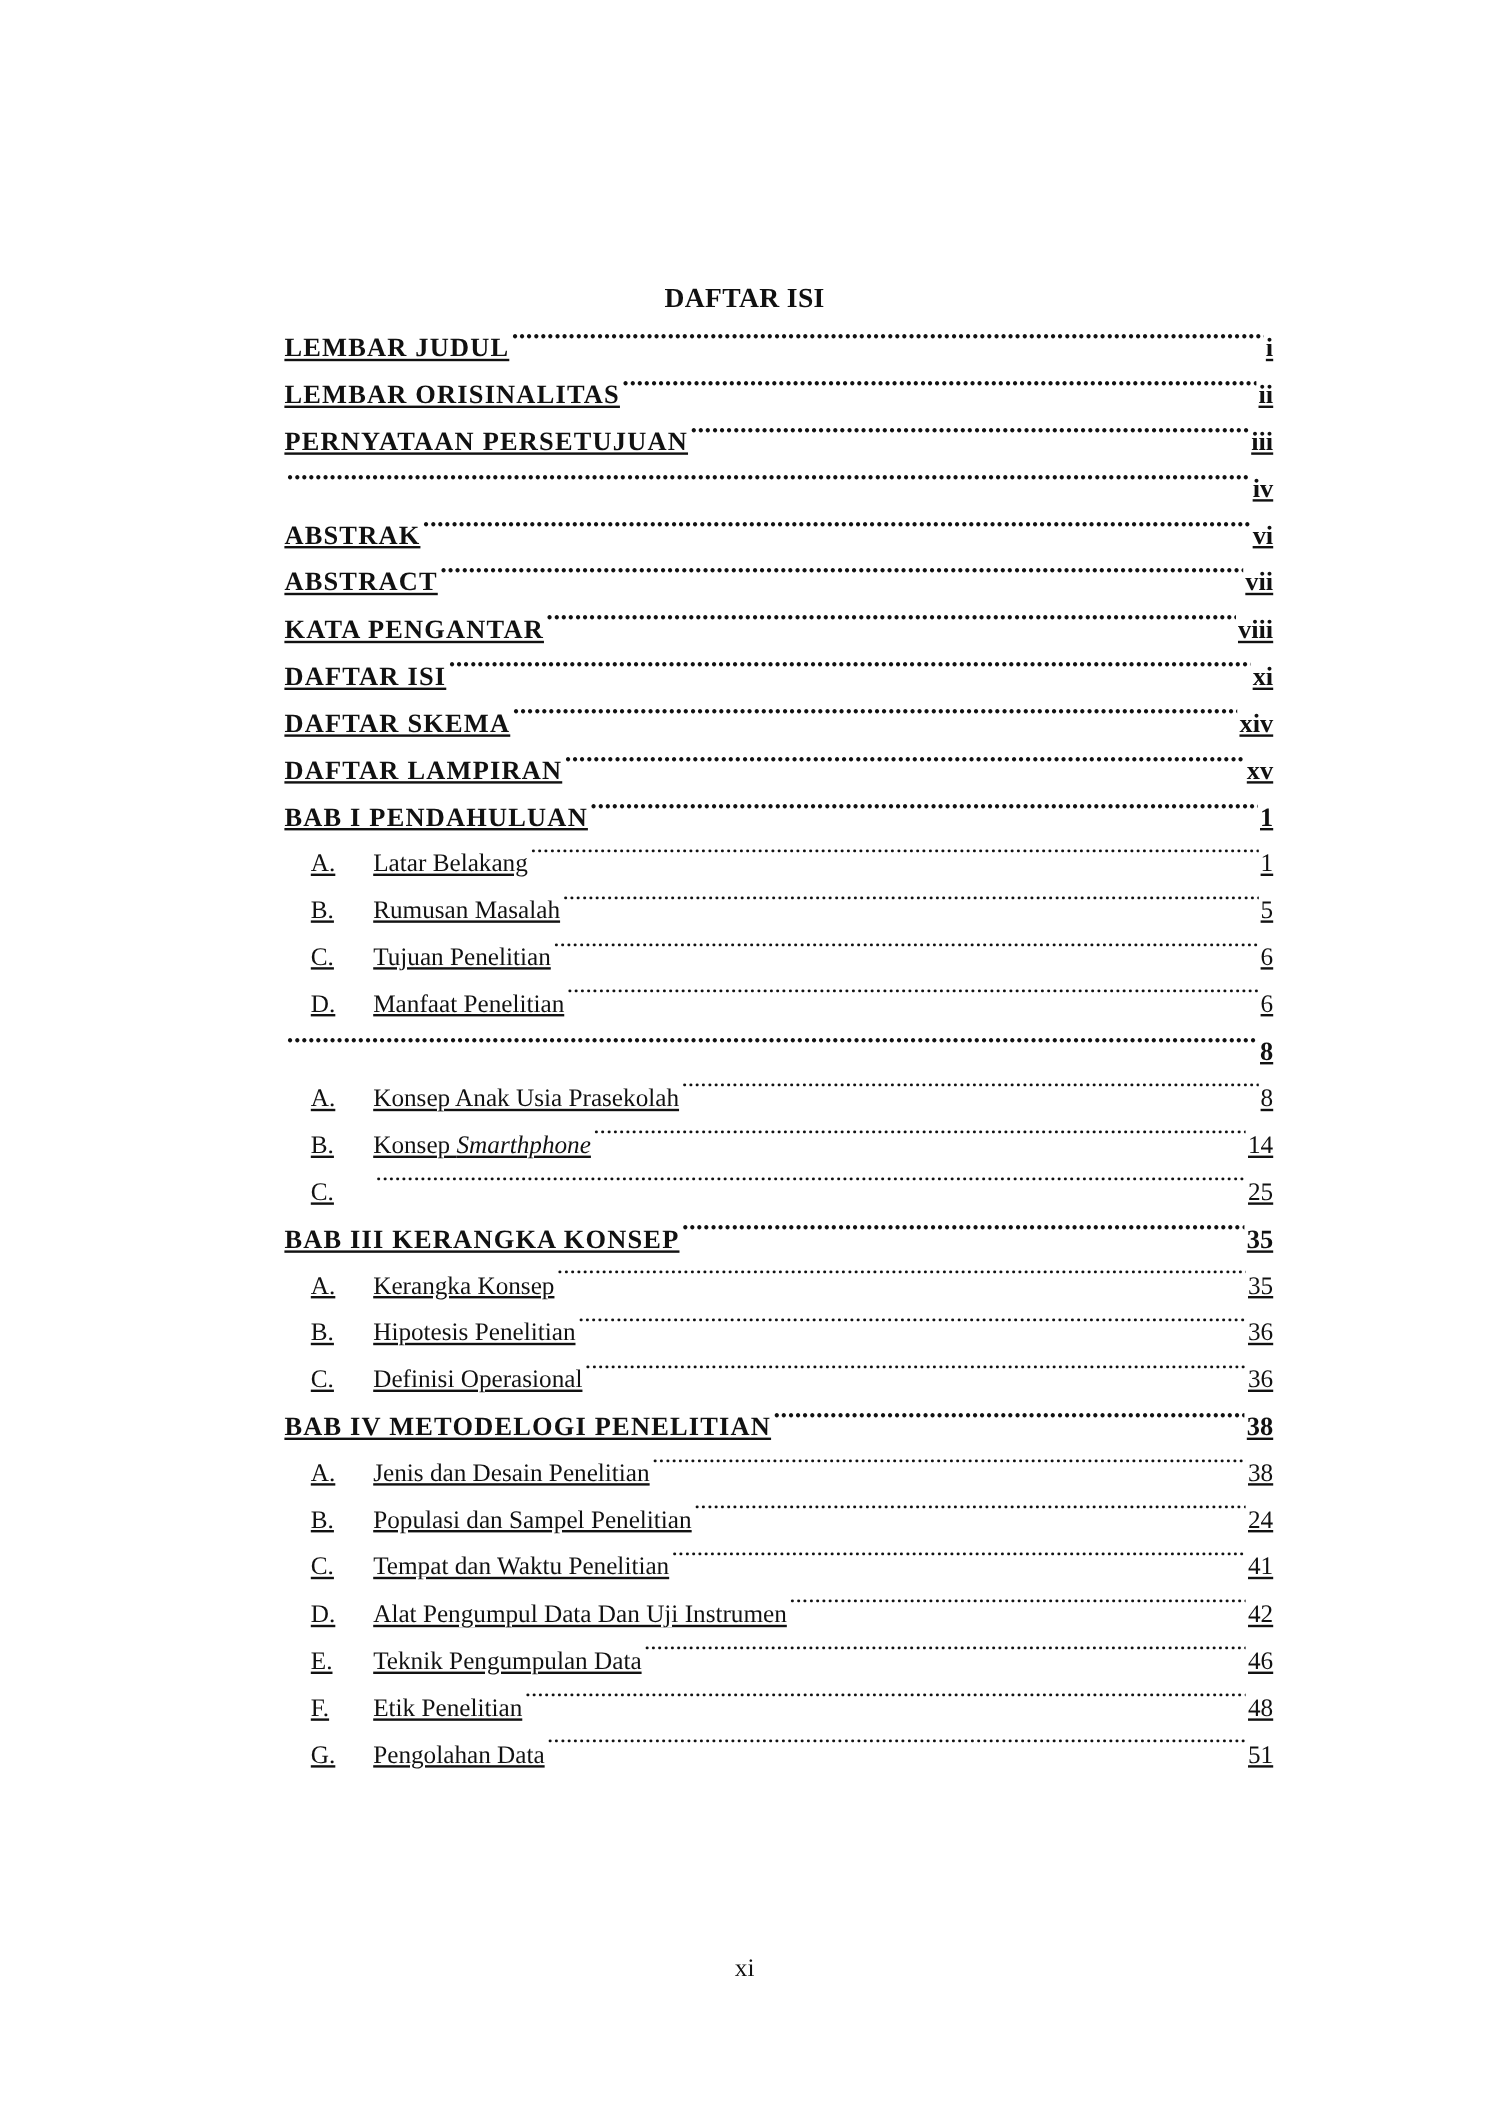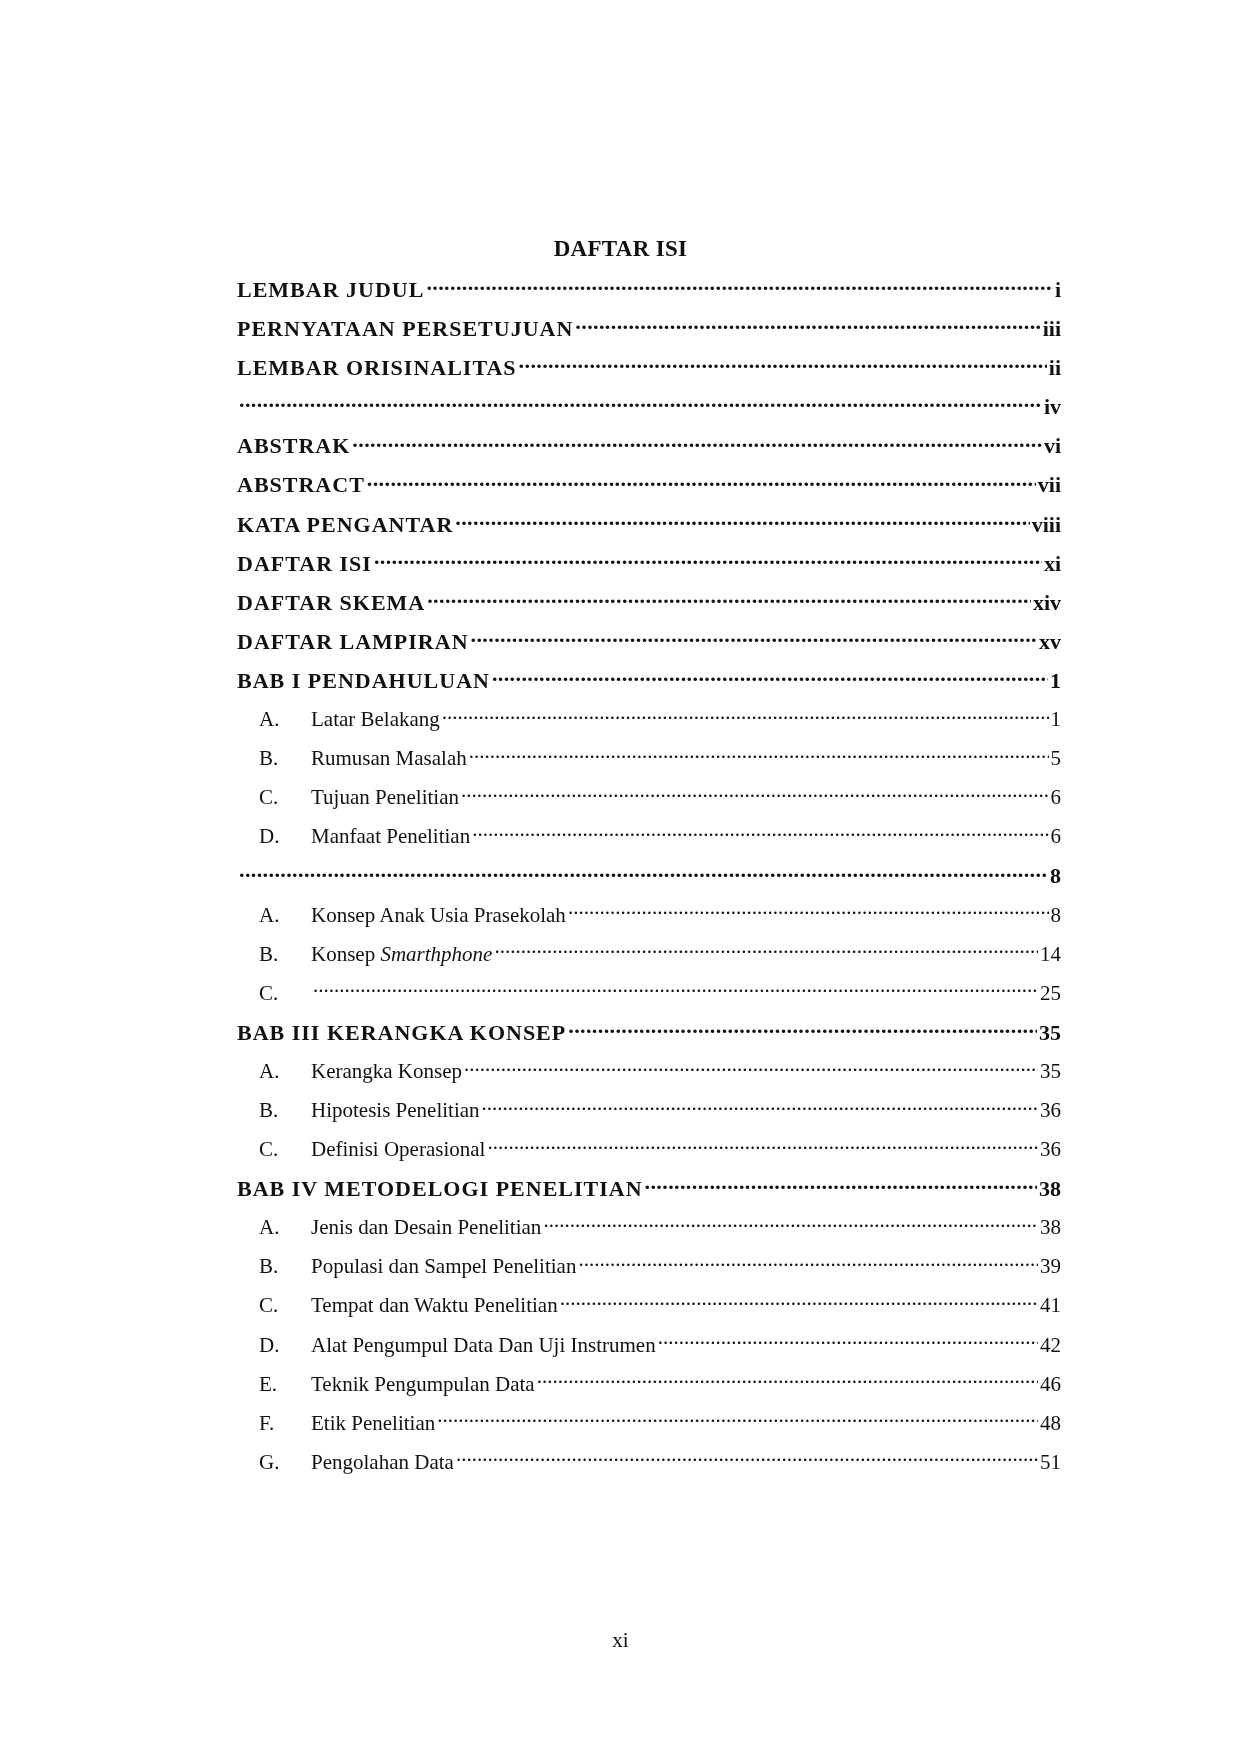--- a/index.html
+++ b/index.html
@@ -31,24 +31,25 @@
       position: absolute;
       top: 270px;
       left: 237px;
       width: 824px;
       margin: 0;
       padding: 0;
       list-style: none;
     }
     .toc-row {
       display: flex;
-      align-items: center;
+      align-items: flex-start;
       height: 39.1px;
       line-height: 39.1px;
       white-space: nowrap;
+      text-decoration: underline;
     }
     .toc-row.main {
       font-weight: bold;
       font-size: 22px;
       letter-spacing: 1px;
     }
     .toc-row.sub {
       font-weight: normal;
       font-size: 21px;
       letter-spacing: 0px;
@@ -104,28 +105,28 @@
 <h1 class="page-title">DAFTAR ISI</h1>
 
 <ul class="toc">
 
   <li class="toc-row main">
     <span class="label">LEMBAR JUDUL</span>
     <span class="leader"></span>
     <span class="page-num">i</span>
   </li>
   <li class="toc-row main">
+    <span class="label">LEMBAR ORISINALITAS</span>
+    <span class="leader"></span>
+    <span class="page-num">ii</span>
+  </li>
+  <li class="toc-row main">
     <span class="label">PERNYATAAN PERSETUJUAN</span>
     <span class="leader"></span>
     <span class="page-num">iii</span>
-  </li>
-  <li class="toc-row main">
-    <span class="label">LEMBAR ORISINALITAS</span>
-    <span class="leader"></span>
-    <span class="page-num">ii</span>
   </li>
   <li class="toc-row main">
     <span class="leader"></span>
     <span class="page-num">iv</span>
   </li>
   <li class="toc-row main">
     <span class="label">ABSTRAK</span>
     <span class="leader"></span>
     <span class="page-num">vi</span>
   </li>
@@ -239,21 +240,21 @@
   <li class="toc-row sub">
     <span class="marker">A.</span>
     <span class="label">Jenis dan Desain Penelitian</span>
     <span class="leader"></span>
     <span class="page-num">38</span>
   </li>
   <li class="toc-row sub">
     <span class="marker">B.</span>
     <span class="label">Populasi dan Sampel Penelitian</span>
     <span class="leader"></span>
-    <span class="page-num">39</span>
+    <span class="page-num">24</span>
   </li>
   <li class="toc-row sub">
     <span class="marker">C.</span>
     <span class="label">Tempat dan Waktu Penelitian</span>
     <span class="leader"></span>
     <span class="page-num">41</span>
   </li>
   <li class="toc-row sub">
     <span class="marker">D.</span>
     <span class="label">Alat Pengumpul Data Dan Uji Instrumen</span>

